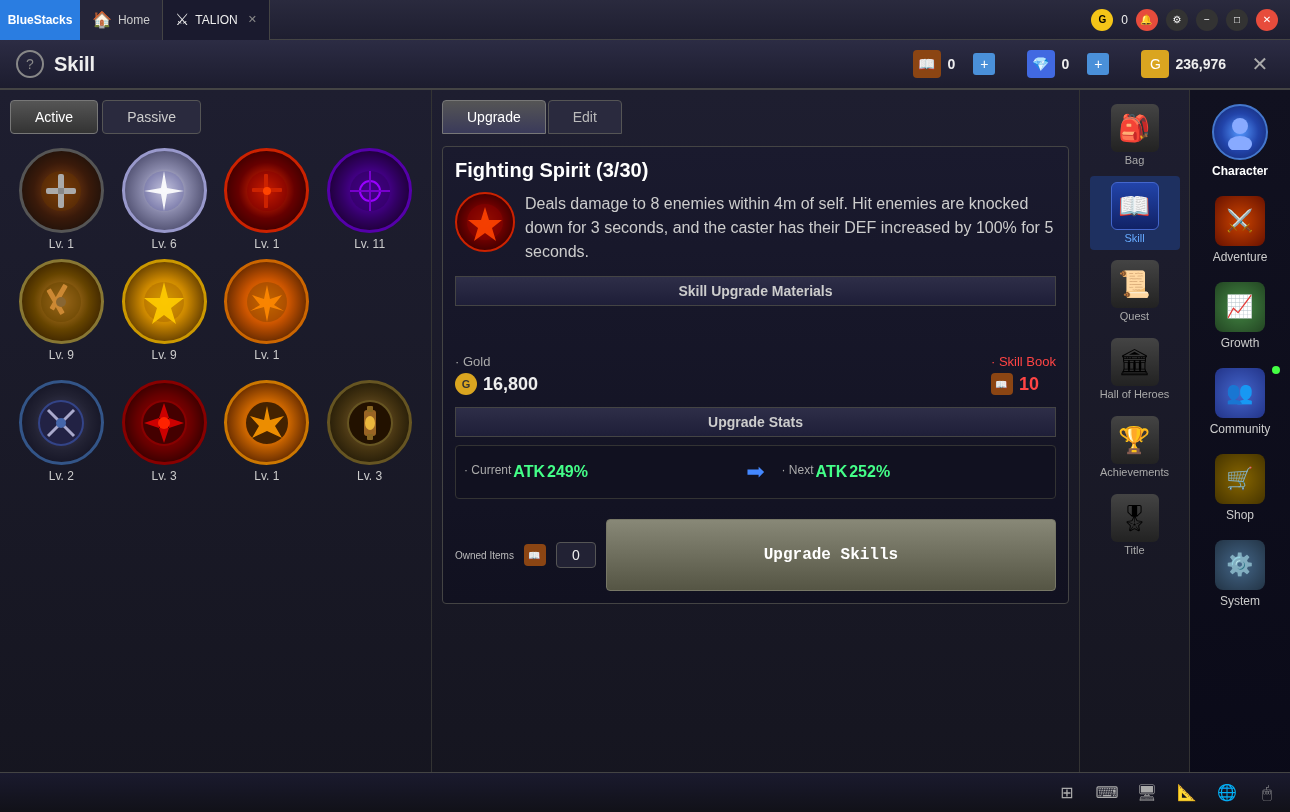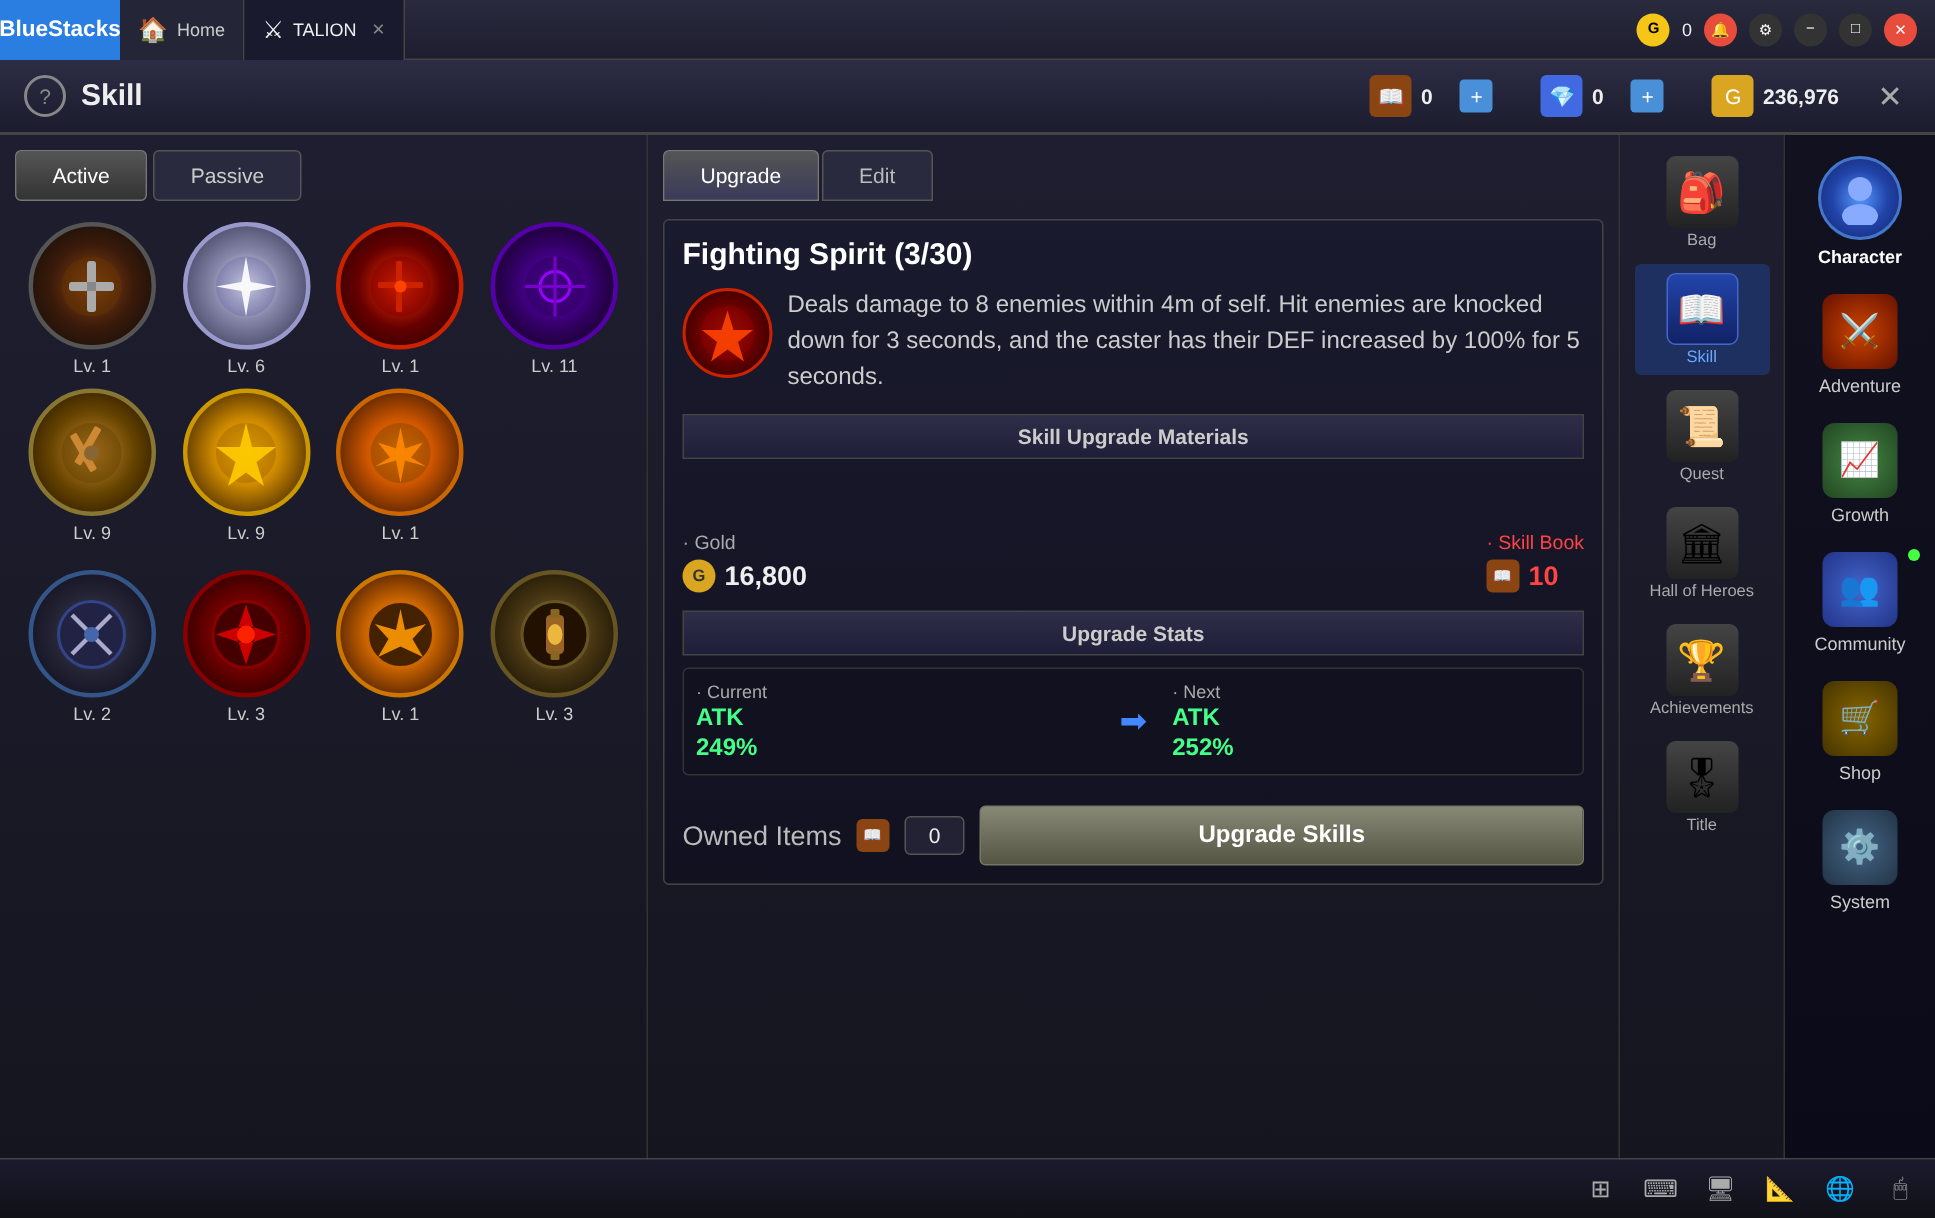--- a/index.html
+++ b/index.html
@@ -455,21 +455,20 @@
       gap: 8px;
       padding: 8px;
       background: #111120;
       border: 1px solid #333;
       border-radius: 4px;
       margin-bottom: 12px;
     }
     .stat-block {
       flex: 1;
       display: flex;
-      flex-direction: column;
       gap: 2px;
     }
     .stat-label {
       color: #aaa;
       font-size: 12px;
     }
     .stat-value-current {
       color: #44ff88;
       font-size: 16px;
       font-weight: bold;
@@ -492,21 +491,21 @@
     }
 
     .bottom-row {
       display: flex;
       align-items: center;
       gap: 10px;
       padding-top: 8px;
     }
     .owned-label {
       color: #bbb;
-      font-size: 18px;
+      font-size: 10px;
     }
     .owned-icon {
       width: 22px;
       height: 22px;
       background: #8b4513;
       border-radius: 4px;
       display: flex;
       align-items: center;
       justify-content: center;
       color: #fff;
@@ -523,23 +522,24 @@
       text-align: center;
     }
     .upgrade-btn {
       flex: 1;
       background: linear-gradient(180deg, #888877 0%, #555544 100%);
       border: 1px solid #777766;
       border-radius: 4px;
       color: #fff;
       font-size: 16px;
       font-weight: bold;
-      padding: 10px;
+      padding: 26px;
       text-align: center;
       cursor: pointer;
+      font-family: Liberation Mono, monospace;
     }
 
     
     .right-sidebar {
       width: 110px;
       background: linear-gradient(180deg, #1e1e30 0%, #15151f 100%);
       display: flex;
       flex-direction: column;
       align-items: center;
       padding: 8px 0;
@@ -677,21 +677,21 @@
       color: #aaa;
       font-size: 16px;
       cursor: pointer;
     }
   </style>
 </head>
 <body>
 
 <div class="bluestacks-bar">
   <div class="bs-logo">
-    <span style="font-size:15px;">BlueStacks</span>
+    <span style="font-size:12px;">BlueStacks</span>
   </div>
   <div class="bs-home-tab">
     <span style="font-size:16px;">🏠</span>
     <span>Home</span>
   </div>
   <div class="bs-game-tab">
     <span style="font-size:16px;">⚔</span>
     <span>TALION</span>
     <span style="color:#888; margin-left:4px; font-size:11px;">✕</span>
   </div>

